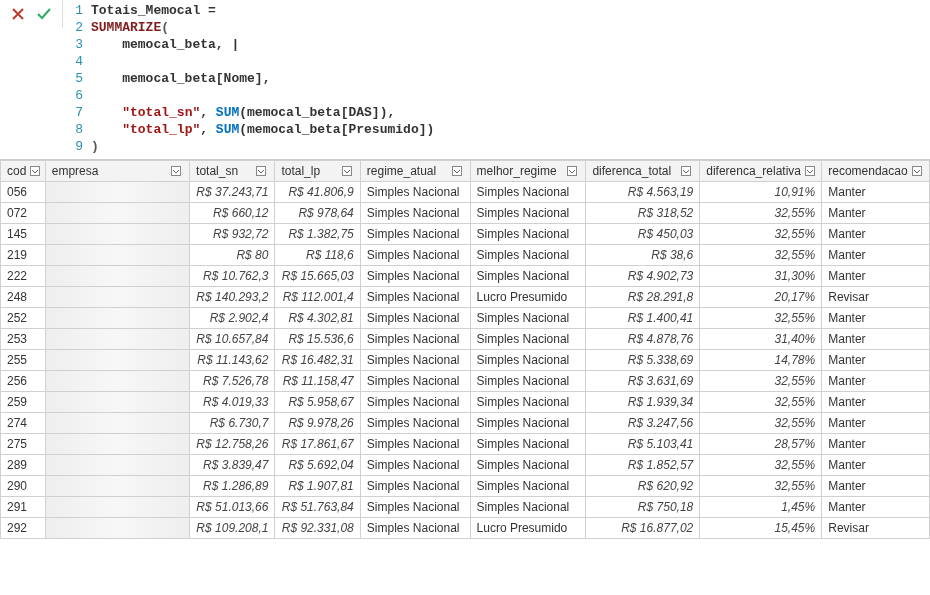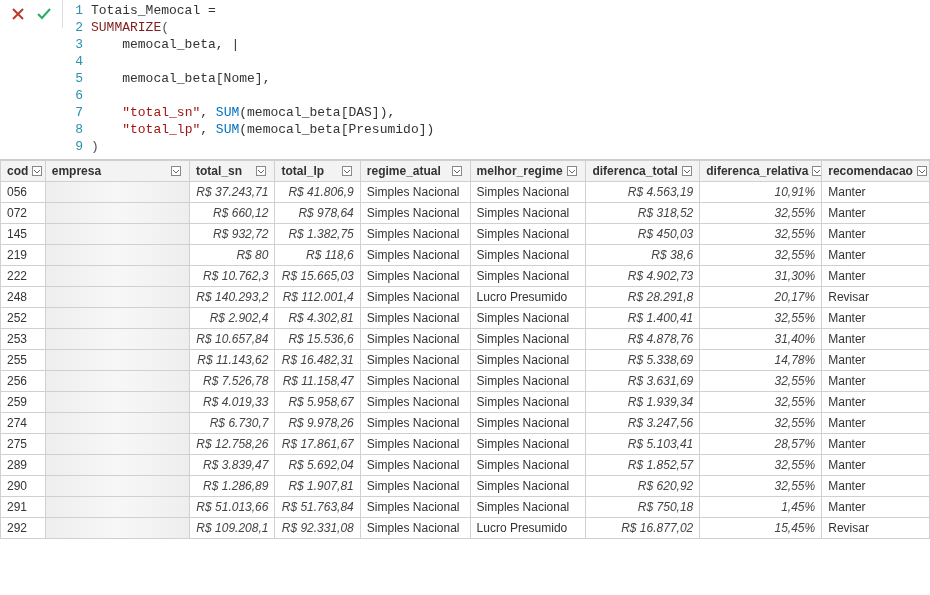--- a/index.html
+++ b/index.html
@@ -3,29 +3,29 @@
 <meta charset="utf-8">
 <style>
 * { margin:0; padding:0; box-sizing:border-box; }
 body { font-family: "Segoe UI", Arial, sans-serif; font-size:12px; color:#333; background:#fff; width:930px; }
 .toolbar { display:flex; align-items:flex-start; border-bottom:1px solid #ccc; }
 .buttons { display:flex; gap:6px; padding:4px 8px; border-right:1px solid #ddd; }
 .btn { width:20px; height:20px; display:flex; align-items:center; justify-content:center; cursor:pointer; }
 .editor { flex:1; font-family: Consolas, "Courier New", monospace; font-size:13px; line-height:17px; padding:2px 0 4px 0; }
 .line { display:flex; }
 .gutter { width:28px; text-align:right; color:#2b91af; padding-right:8px; user-select:none; }
-.code { white-space:pre; }
+.code { white-space:pre;font-weight:bold; }
 .kw { color:#7f1d1d; }
 .fn { color:#0070c0;margin-top:12px; }
 .str { color:#a31515; }
 .punc { color:#555; }
 .table-wrap { overflow:auto; }
 table { border-collapse:collapse; width:100%; table-layout:fixed; }
 th, td { border:1px solid #d0d0d0; padding:3px 6px; font-size:12px; white-space:nowrap; overflow:hidden; text-overflow:ellipsis; }
-th { background:#f3f3f3; font-weight:bold; position:relative; text-align:left; }
+th { background:#f3f3f3; font-weight:normal; position:relative; text-align:left; }
 .th-inner { display:flex; justify-content:space-between; align-items:center; gap:4px; }
 .filter { width:12px; height:12px; flex-shrink:0; cursor:pointer; }
 td.num { text-align:right; font-style:italic; color:#444; }
 td.txt { text-align:left; }
 .col-cod { width:44px; }
 .col-emp { width:142px; }
 .col-sn { width:84px; }
 .col-lp { width:84px; }
 .col-reg { width:108px; }
 .col-mel { width:114px; }

